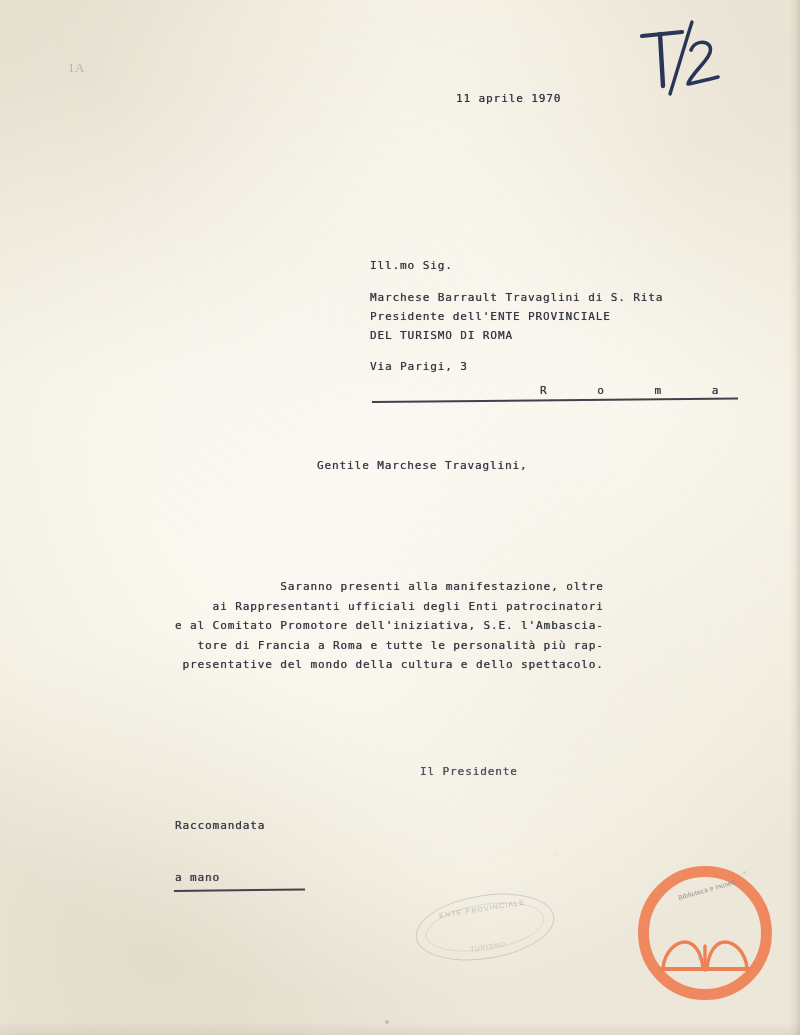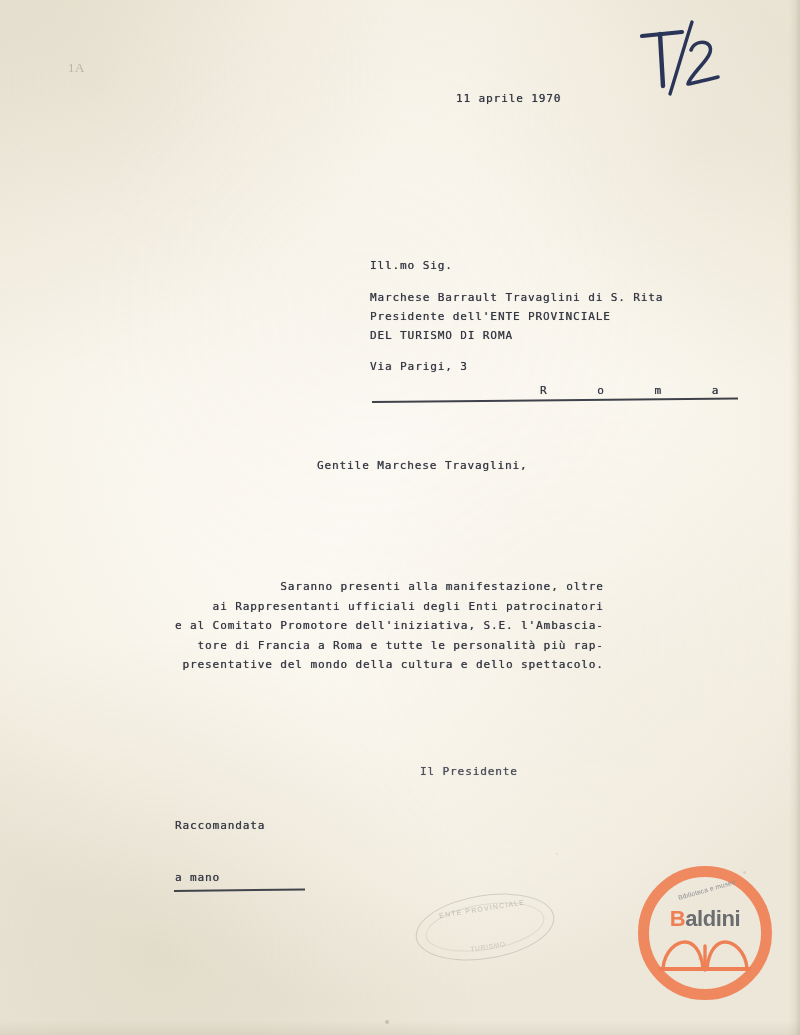--- a/index.html
+++ b/index.html
@@ -267,21 +267,20 @@
 
   <div id="stamp">
     <div class="inner"></div>
     <div class="st-top">ENTE PROVINCIALE</div>
     <div class="st-bot">TURISMO</div>
   </div>
 
   <div id="logo">
     <div class="ring"></div>
     <div class="lbl-small">Biblioteca e museo</div>
-    <div class="lbl-main"><span class="b">B</span><span>aldini</span></div>
     <svg class="book" width="92" height="42" viewBox="0 0 92 42">
       <g fill="none" stroke="#ef8055" stroke-width="3.4" stroke-linecap="round">
         <path d="M4,34 C6,16 18,8 26,8 C34,8 42,16 44,34"></path>
         <path d="M48,34 C50,16 58,8 66,8 C74,8 86,16 88,34"></path>
         <path d="M46,12 L46,36"></path>
         <path d="M1,35 L91,35" stroke-width="3.8"></path>
       </g>
     </svg>
   </div>
 

